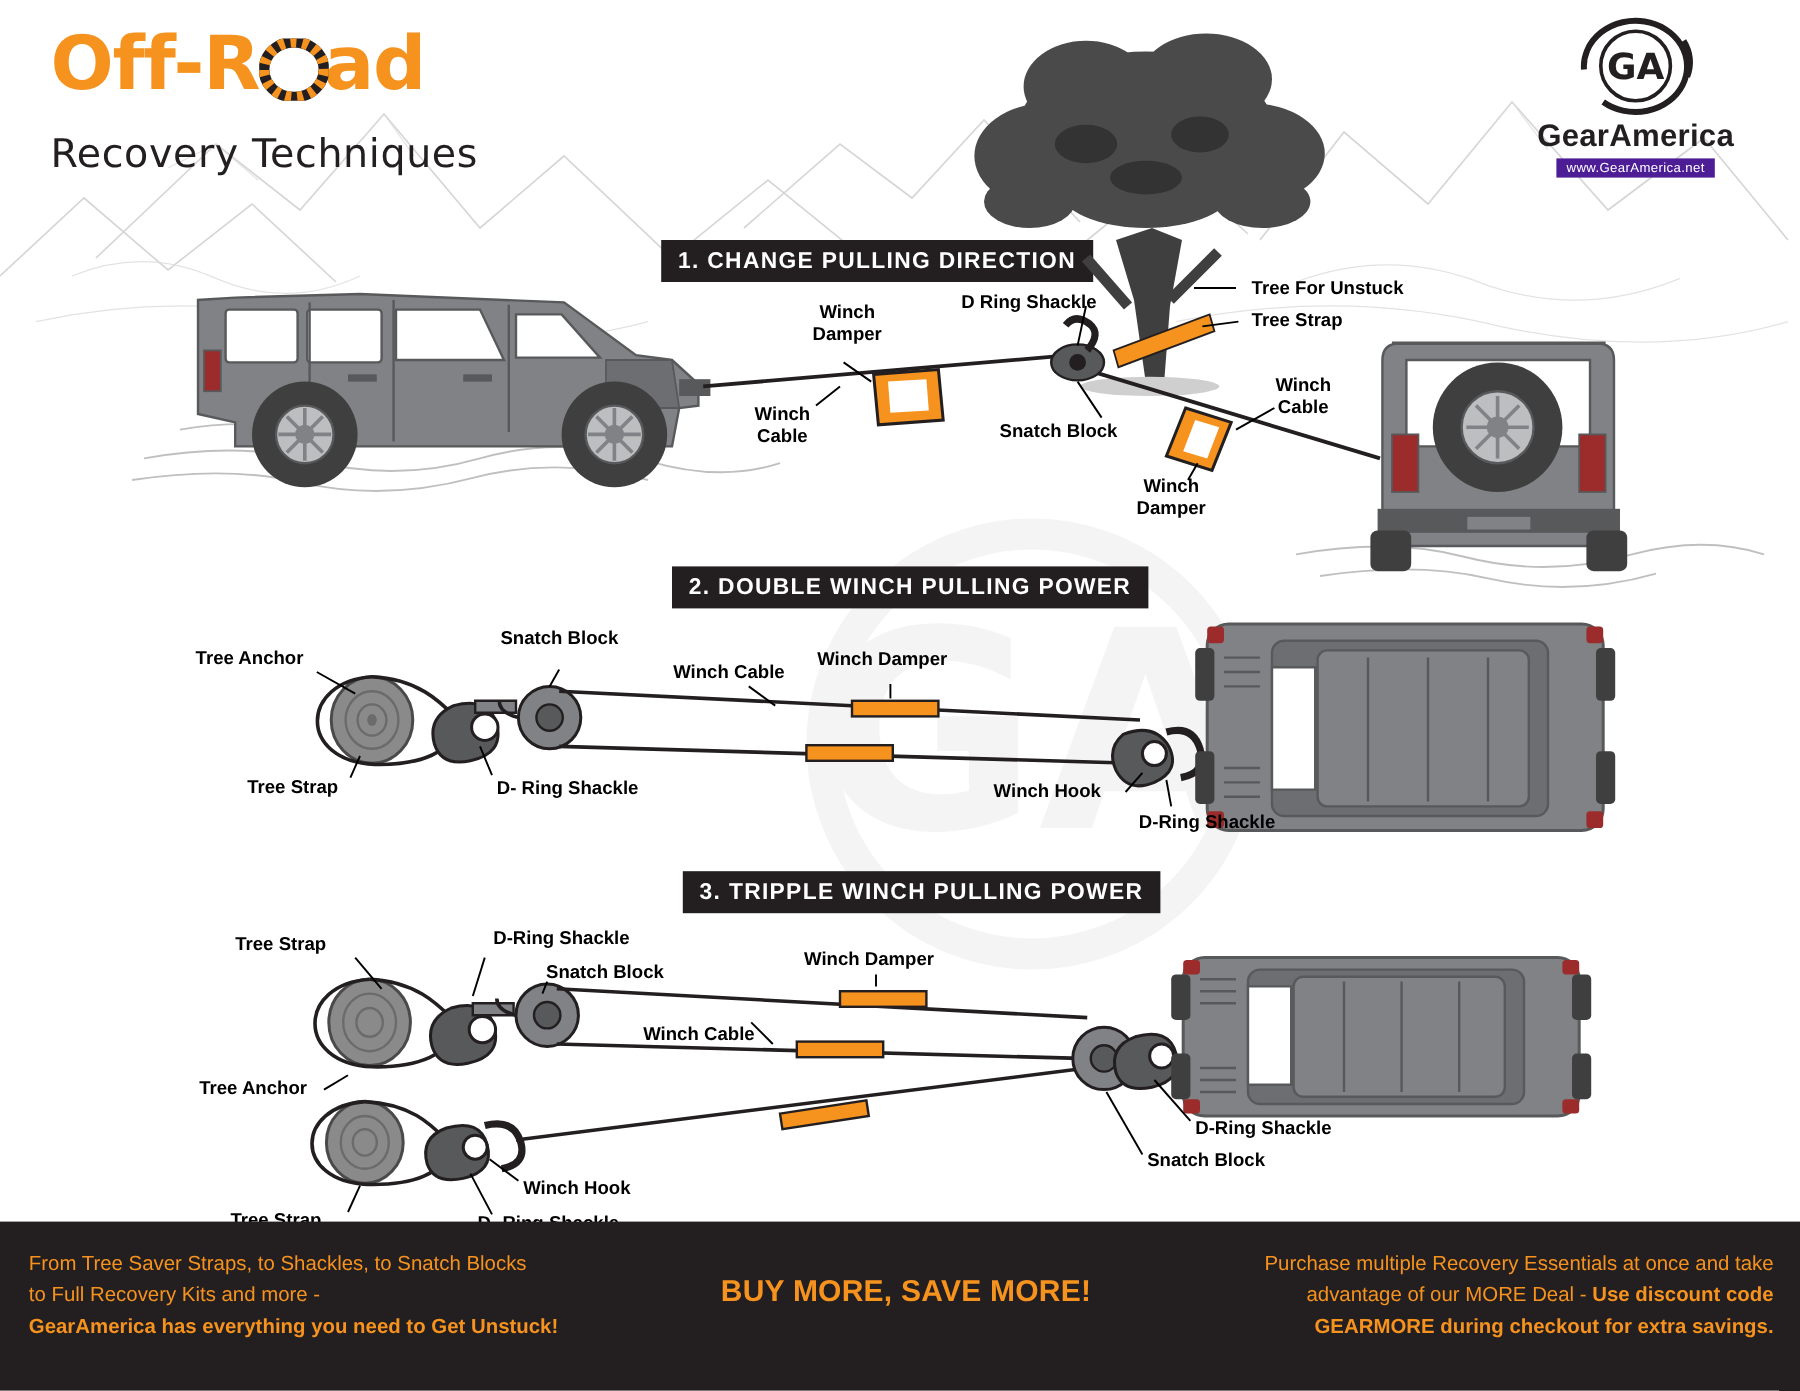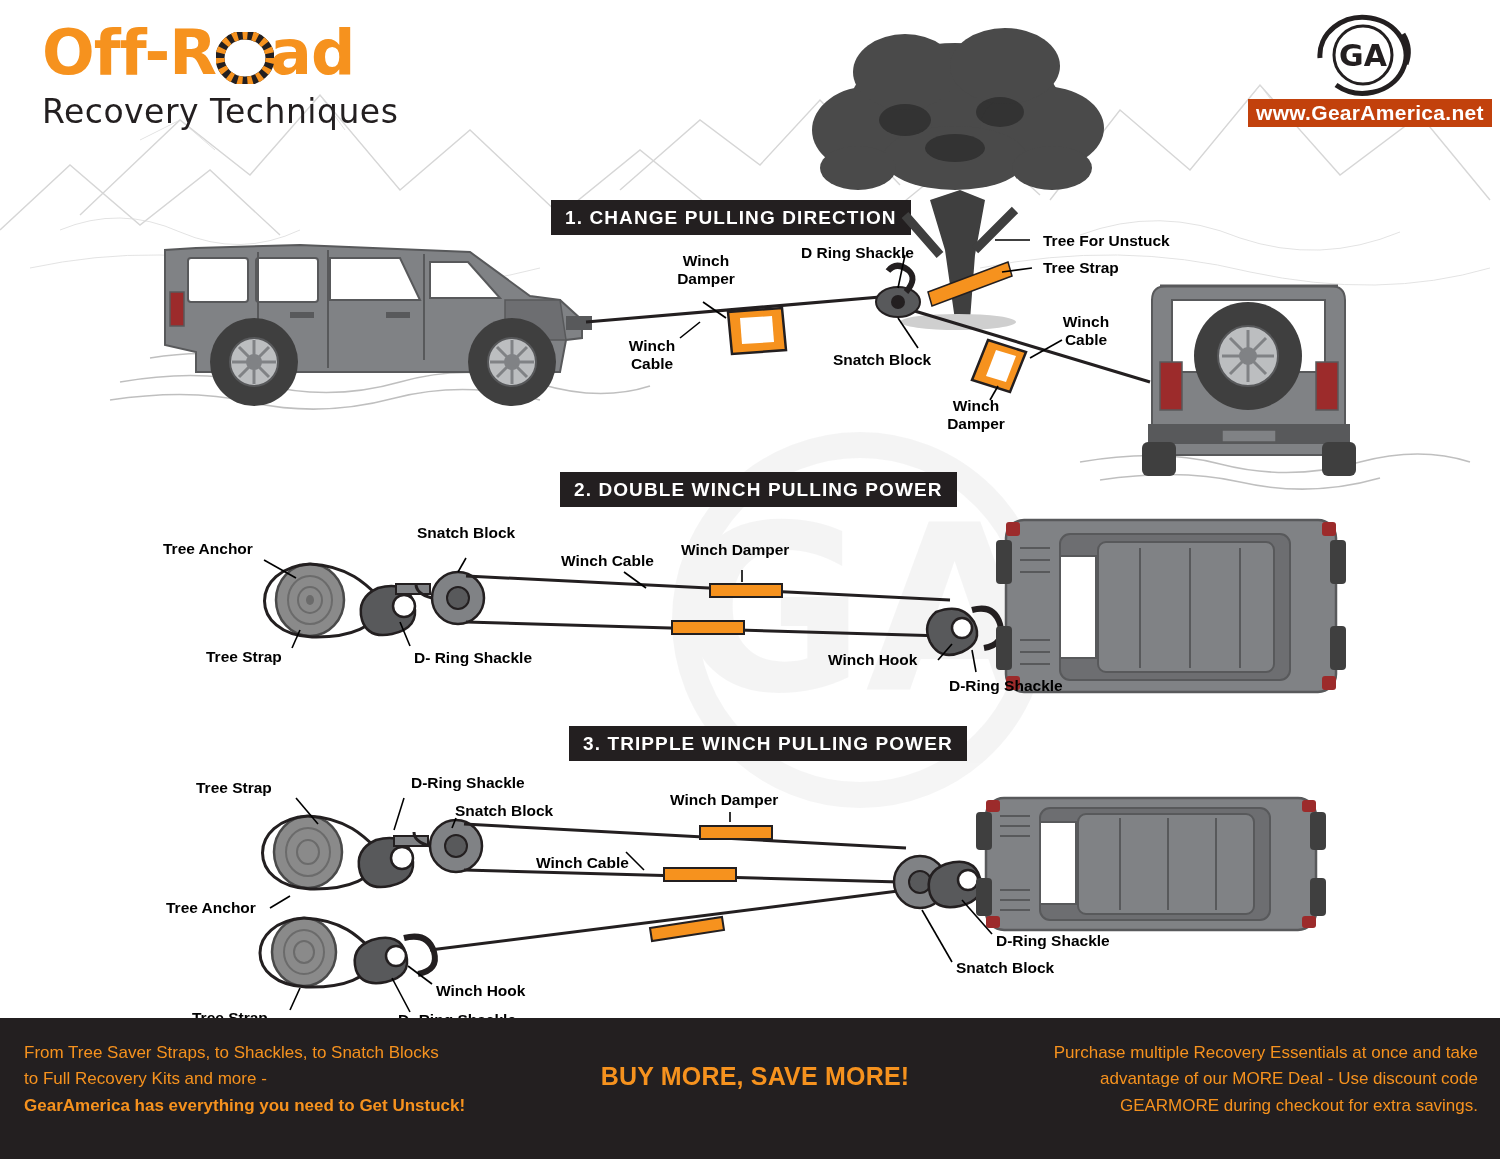--- a/index.html
+++ b/index.html
@@ -21,28 +21,28 @@
     position: absolute; left:0; top:0; width:1500px; height:1045px;
     pointer-events:none;
   }
   
   .title-block { position: absolute; left: 42px; top: 22px; }
   .title-main {
     font-size: 62px; font-weight: bold; letter-spacing: -1px;
     color: #F6921E; line-height: 1; font-family: "DejaVu Sans", sans-serif;
   }
   .title-sub {
-    font-size: 33px; color: #231F20; margin-top: 8px; letter-spacing: 0.5px;
+    font-size: 33px; color: #231F20; margin-top: 24px; letter-spacing: 0.5px;
     font-family: "DejaVu Sans", sans-serif;
   }
   
   .logo { position:absolute; right: 22px; top: 14px; width: 230px; text-align:center; }
   .logo-name { color:#231F20; font-size: 26px; font-weight:bold; letter-spacing:0.2px; margin-top:2px;}
   .logo-url {
-    background:#c2410c; color:#ffffff; font-size:21px; font-weight:bold;
+    background:#4c1d95; color:#ffffff; font-size:11px; font-weight:normal;
     padding: 2px 8px; display:inline-block; margin-top:3px; letter-spacing:0.3px;
   }
   
   .banner {
     position:absolute; background:#231F20; color:#ffffff;
     font-size: 19px; font-weight: bold; letter-spacing: 1.1px;
     padding: 7px 14px 6px 14px; white-space:nowrap;
   }
   
   .lbl {
@@ -61,21 +61,21 @@
   }
   .footer-left .strong { font-weight:bold; }
   .footer-center {
     position:absolute; left:560px; top:44px; width:390px; text-align:center;
     font-size:25px; font-weight:bold; color:#F6921E; letter-spacing:0.2px;
   }
   .footer-right {
     position:absolute; right:22px; top:22px; width:470px; text-align:right;
     font-size:17px; line-height:1.55; color:#F6921E;
   }
-  .footer-right .strong { font-weight:normal;text-align:right; }
+  .footer-right .strong { font-weight:bold;text-align:right; }
   svg { display:block; }
   .art { position:absolute; left:0; top:0; width:1500px; height:1159px; pointer-events:none; }
 </style>
 </head>
 <body>
 
 <div id="page">
 
   <svg class="backdrop" viewBox="0 0 1500 1045">
     <defs>
@@ -129,20 +129,21 @@
     <div class="title-sub">Recovery Techniques</div>
   </div>
 
   <div class="logo">
     <svg width="110" height="82" viewBox="0 0 110 82" style="margin:0 auto;display:block;">
       <path d="M12,44 a43,38 0 1,1 16,27" fill="none" stroke="#231F20" stroke-width="5"></path>
       <path d="M95,20 a43,38 0 0,1 3,30" fill="none" stroke="#231F20" stroke-width="5"></path>
       <circle cx="55" cy="41" r="29" fill="none" stroke="#231F20" stroke-width="3"></circle>
       <text x="55" y="52" font-family="DejaVu Sans, sans-serif" font-size="30" font-weight="bold" fill="#231F20" text-anchor="middle">GA</text>
     </svg>
+    <div class="logo-name">GearAmerica</div>
     <div class="logo-url">www.GearAmerica.net</div>
   </div>
 
   <div class="banner" style="left:551px; top:180px;margin-top:20px;">1. CHANGE PULLING DIRECTION</div>
   <div class="banner" style="left:560px; top:472px;">2. DOUBLE WINCH PULLING POWER</div>
   <div class="banner" style="left:569px; top:726px;">3. TRIPPLE WINCH PULLING POWER</div>
 
   <svg class="art" viewBox="0 0 1500 1159">
     <defs>
       <g id="sideJeep"></g>

